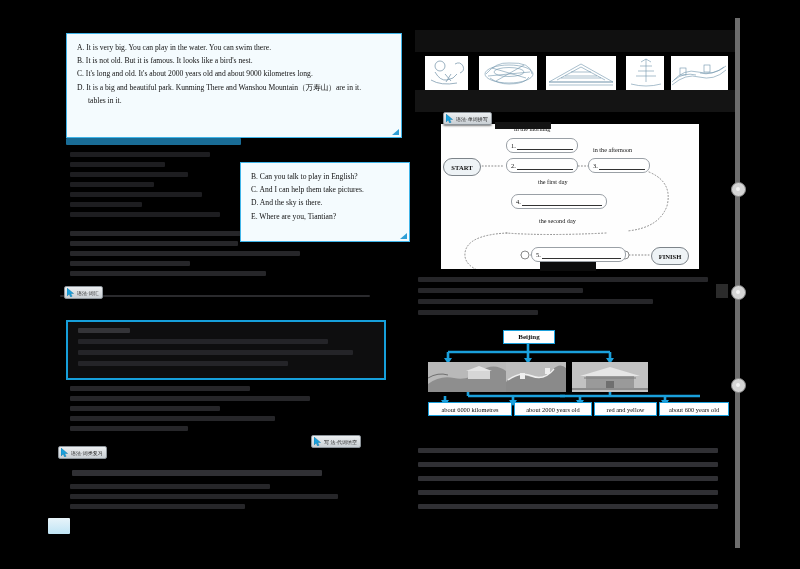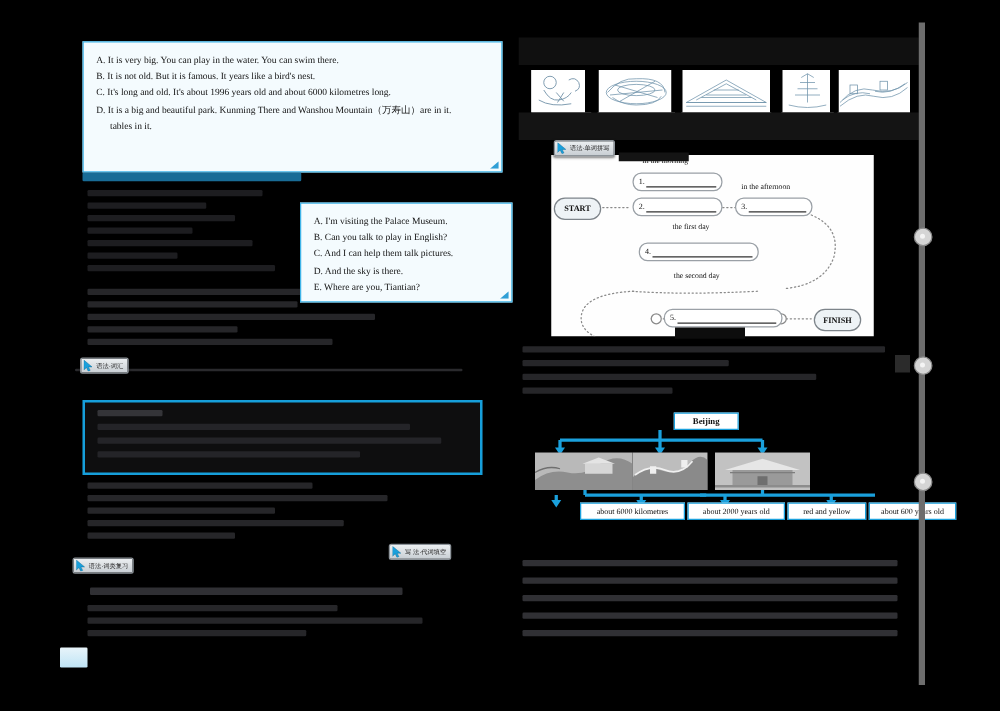--- a/index.html
+++ b/index.html
@@ -64,21 +64,21 @@
     position:absolute;font-family:"Liberation Serif", serif;font-size:6.2px;color:#111;
     white-space:nowrap;
   }
   .flowsvg{position:absolute;left:0;top:0;}
 
   
   .tnode{
     position:absolute;background:#fff;border:1.6px solid #1aa0dc;
     display:flex;align-items:center;justify-content:center;
     font-family:"Liberation Serif", serif;font-size:6.4px;color:#111;
-    box-sizing:border-box;white-space:nowrap;margin-left:36px;
+    box-sizing:border-box;white-space:nowrap;
   }
   .tnode.root{font-weight:bold;font-size:7px;}
   .tphoto{position:absolute;background:#9a9a9a;overflow:hidden;}
   .treesvg{position:absolute;left:0;top:0;}
 
   
   .sketch{position:absolute;background:#ffffff;overflow:hidden;}
 
   
   .scrolltrack{position:absolute;background:#6d6d6d;width:5px;}
@@ -91,22 +91,22 @@
   
   .chip{position:absolute;border-radius:1px;}
 </style>
 </head>
 <body>
 
 <div class="stage">
 
   <div class="abs txtbox" style="left:66px;top:33px;width:314px;height:88px;">
     <p>A. It is very big. You can play in the water. You can swim there.</p>
-    <p>B. It is not old. But it is famous. It years like a bird's nest.</p>
-    <p>C. It's long and old. It's about 1996 years old and about 6000 kilometres long.</p>
+    <p>B. It is not old. But it is famous. It looks like a bird's nest.</p>
+    <p>C. It's long and old. It's about 2000 years old and about 9000 kilometres long.</p>
     <p>D. It is a big and beautiful park. Kunming There and Wanshou Mountain（万寿山）are in it.</p>
     <p class="ind">tables in it.</p>
     <span class="corner">
       <svg width="7" height="6" viewBox="0 0 7 6">
           <path d="M0 6 L7 6 L7 0 Z" fill="#2f9fd6"></path>
         </svg>
     </span>
   </div>
 
   <div class="fline" style="left:66px;top:138px;width:175px;height:7px;background:#1d7fb0;opacity:.85;"></div>
@@ -119,23 +119,22 @@
   <div class="fline v2" style="left:70px;top:202px;width:72px;height:5px;"></div>
   <div class="fline v2" style="left:70px;top:212px;width:150px;height:5px;"></div>
 
   <div class="fline v3" style="left:70px;top:231px;width:206px;height:5px;"></div>
   <div class="fline v3" style="left:70px;top:241px;width:168px;height:5px;"></div>
   <div class="fline v3" style="left:70px;top:251px;width:230px;height:5px;"></div>
   <div class="fline v3" style="left:70px;top:261px;width:120px;height:5px;"></div>
   <div class="fline v3" style="left:70px;top:271px;width:196px;height:5px;"></div>
 
   <div class="abs txtbox" style="left:240px;top:162px;width:148px;height:63px;">
-    <p>A. I'm visiting the Palace Museum.</p>
     <p>B. Can you talk to play in English?</p>
-    <p>C. And I can help them talk pictures.</p>
+    <p>C. And I can help them take pictures.</p>
     <p>D. And the sky is there.</p>
     <p>E. Where are you, Tiantian?</p>
     <span class="corner">
       <svg width="7" height="6" viewBox="0 0 7 6">
           <path d="M0 6 L7 6 L7 0 Z" fill="#2f9fd6"></path>
         </svg>
     </span>
   </div>
 
   <div class="fline" style="left:60px;top:295px;width:310px;height:2px;background:#2a2a2d;"></div>

